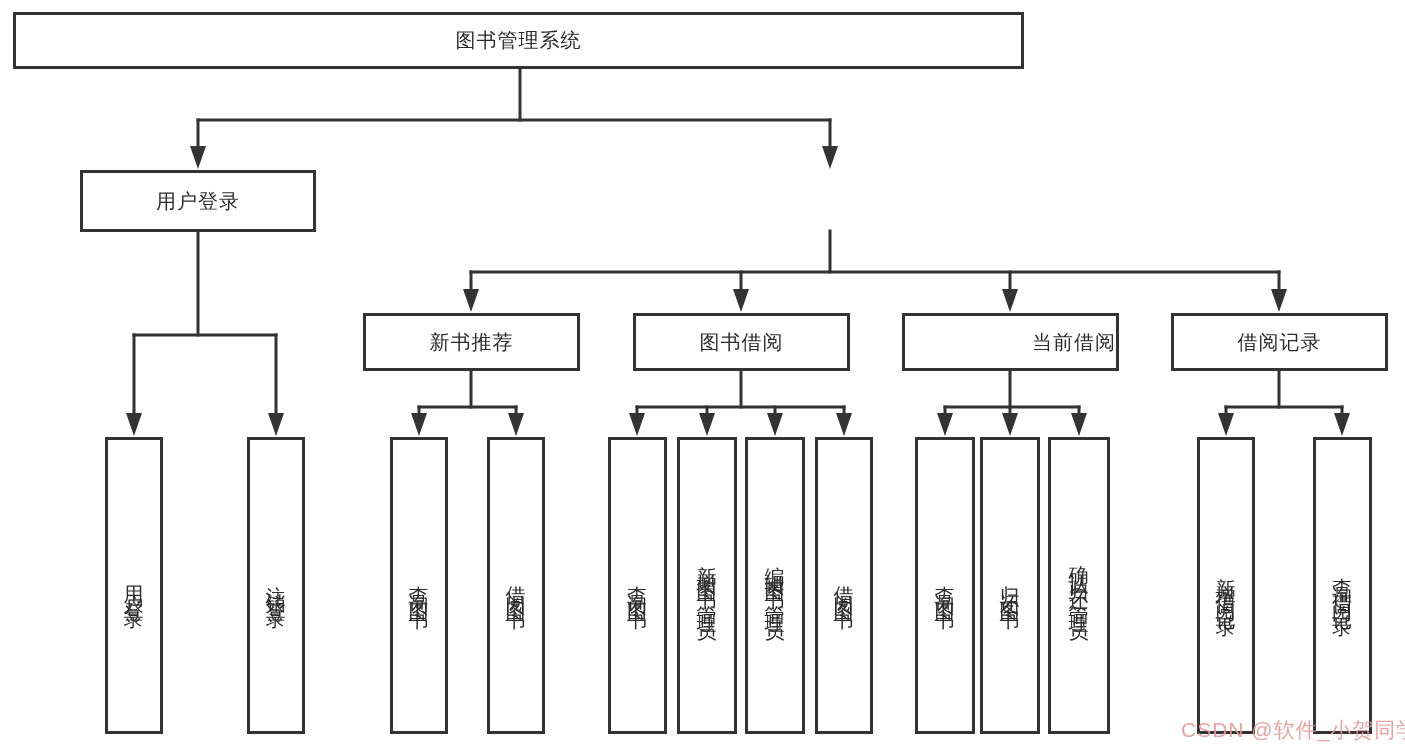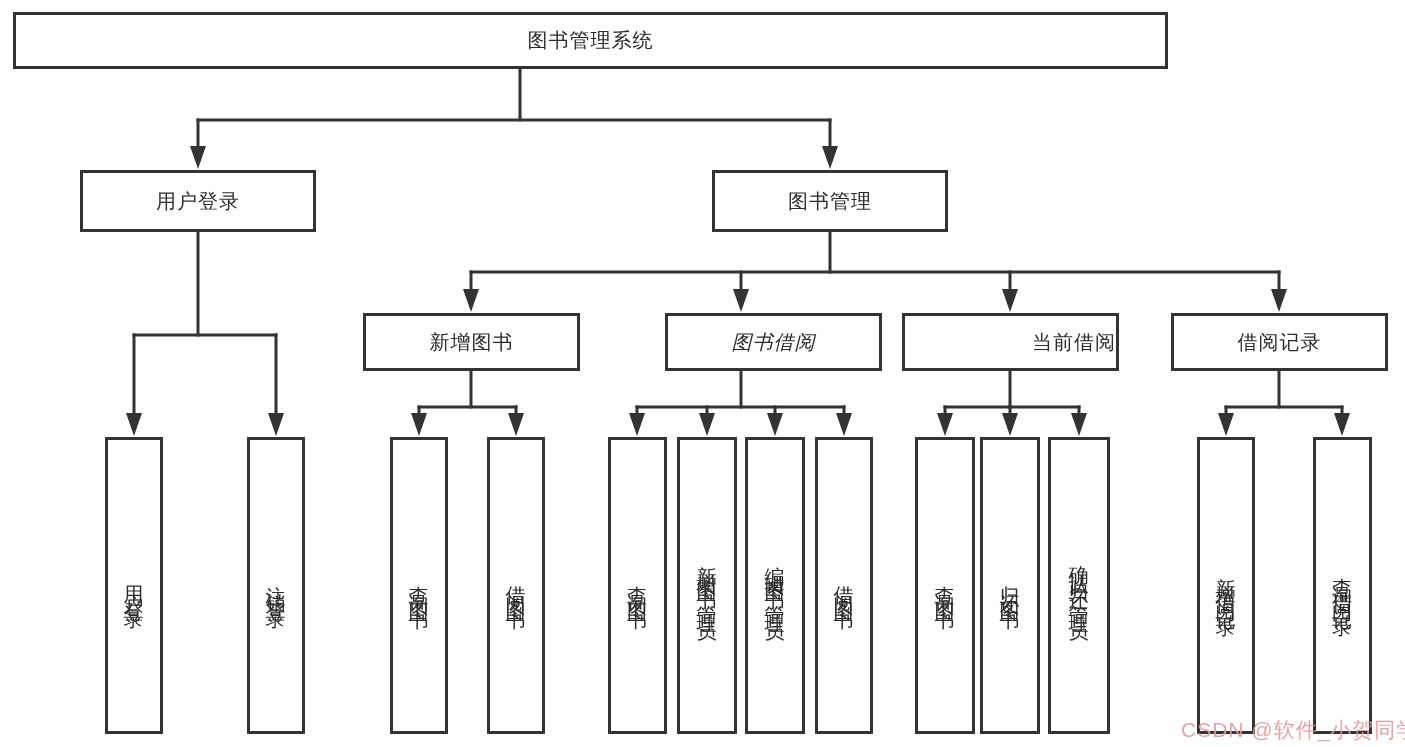--- a/index.html
+++ b/index.html
@@ -36,27 +36,27 @@
   }
   .node .vlabel {
     writing-mode: vertical-rl;
     text-orientation: mixed;
     font-size: 20px;
     letter-spacing: 8px;
     color: #2b2b2b;
     line-height: 1;
   }
   
-  .box-root { left: 13px; top: 12px; width: 1155px; height: 57px; }
+  .box-root { left: 13px; top: 12px; width: 1011px; height: 57px; }
   
   .box-user-login   { left: 80px;  top: 170px; width: 236px; height: 62px; }
   .box-book-mgmt    { left: 712px; top: 170px; width: 236px; height: 62px; }
   
   .box-new-book     { left: 363px;  top: 313px; width: 217px; height: 58px; }
-  .box-book-borrow  { left: 665px;  top: 313px; width: 217px; height: 58px; font-style: italic; }
+  .box-book-borrow  { left: 633px;  top: 313px; width: 217px; height: 58px; }
   .box-cur-borrow   { left: 902px;  top: 313px; width: 217px; height: 58px; justify-content: flex-end; }
   .box-borrow-rec   { left: 1171px; top: 313px; width: 217px; height: 58px; }
   
   .leaf { top: 437px; height: 297px; }
   .leaf-ul1 { left: 105px;  width: 58px; }
   .leaf-ul2 { left: 247px;  width: 58px; }
   .leaf-a1  { left: 390px;  width: 58px; }
   .leaf-a2  { left: 487px;  width: 58px; }
   .leaf-b1  { left: 608px;  width: 59px; }
   .leaf-b2  { left: 677px;  width: 60px; }
@@ -165,26 +165,23 @@
     </g>
   </svg>
 
   <div class="node box-root">
     <span class="hlabel">图书管理系统</span>
   </div>
 
   <div class="node box-user-login">
     <span class="hlabel">用户登录</span>
   </div>
-  <div class="node box-book-mgmt">
-    <span class="hlabel">图书管理</span>
-  </div>
 
   <div class="node box-new-book">
-    <span class="hlabel">新增图书</span>
+    <span class="hlabel">新书推荐</span>
   </div>
   <div class="node box-book-borrow">
     <span class="hlabel">图书借阅</span>
   </div>
   <div class="node box-cur-borrow">
     <span class="hlabel">当前借阅</span>
   </div>
   <div class="node box-borrow-rec">
     <span class="hlabel">借阅记录</span>
   </div>

